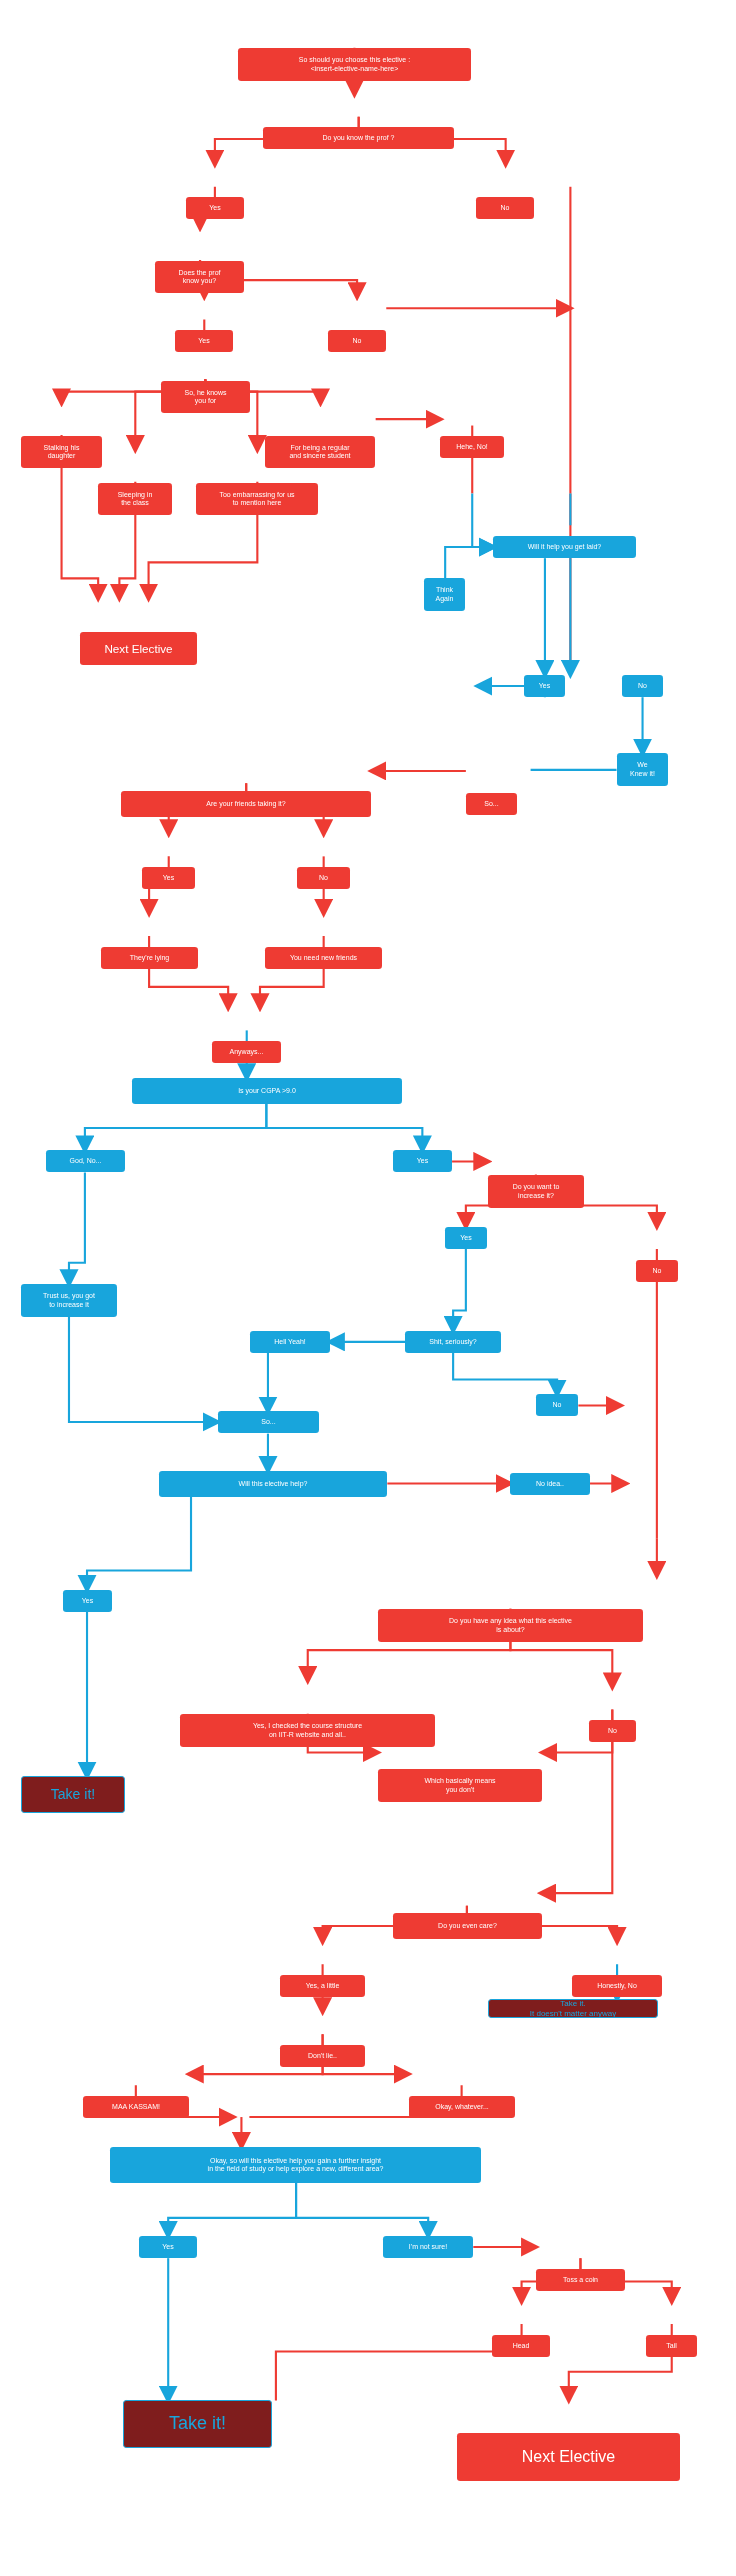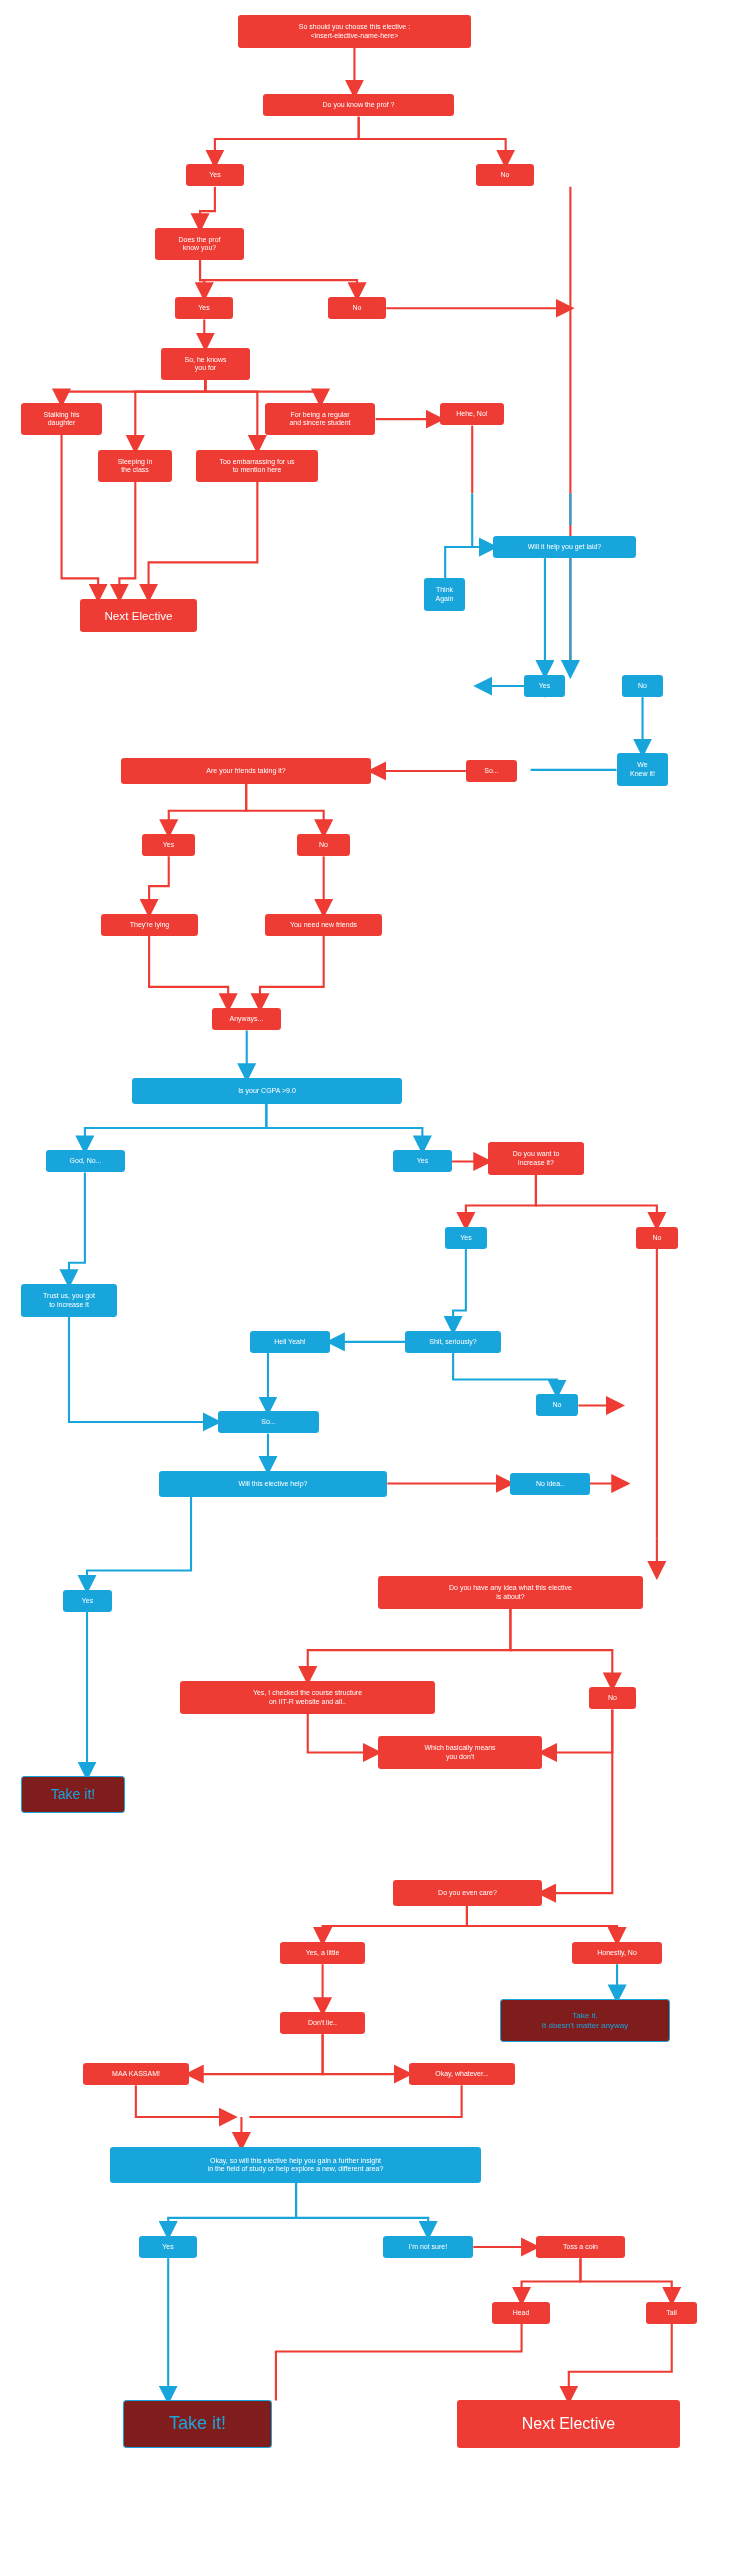--- a/index.html
+++ b/index.html
@@ -14,21 +14,21 @@
   .node {
     position:absolute;
     display:flex; align-items:center; justify-content:center;
     text-align:center;
     border-radius:3.2px;
     color:#ffffff;
     line-height:1.18;
     padding:2.1px 4.2px;
     white-space:pre-line;
   }
-  .red   { background:#ee3b33; }
+  .red   { background:#ee3b33;margin-top:33px; }
   .blue  { background:#18a5dc; }
   .outline {
     background:#7f1d1d; color:#18a5dc;
     border:1.1px solid #18a5dc;
   }
   .fs13 { font-size:7px; }
   .fs15 { font-size:8px; }
   .fs22 { font-size:11.7px; }
   .fs26 { font-size:14px; }
   .fs30 { font-size:16px; }
@@ -239,21 +239,21 @@
       <div class="node red fs13" style="left: 180px; top: 1681px; width: 255px; height: 33px;">Yes, I checked the course structure
 on IIT-R website and all..</div>
       <div class="node red fs13" style="left: 589px; top: 1687px; width: 47px; height: 22px;">No</div>
       <div class="node red fs13" style="left: 378px; top: 1736px; width: 164px; height: 33px;">Which basically means
 you don't</div>
       <div class="node outline fs26" style="left: 21px; top: 1776px; width: 104px; height: 37px;">Take it!</div>
       <div class="node red fs13" style="left: 393px; top: 1880px; width: 149px; height: 25.5px;">Do you even care?</div>
       <div class="node red fs13" style="left: 280px; top: 1942px; width: 85px; height: 22px;">Yes, a little</div>
       <div class="node red fs13" style="left: 572px; top: 1942px; width: 90px; height: 22px;">Honestly, No</div>
       <div class="node red fs13" style="left: 280px; top: 2012px; width: 85px; height: 22px;">Don't lie..</div>
-      <div class="node outline fs15" style="left: 500px; top: 1999px; width: 170px; height: 43px;">Take it.
+      <div class="node outline fs15" style="left: 488px; top: 1999px; width: 170px; height: 19px;">Take it.
 It doesn't matter anyway</div>
       <div class="node red fs13" style="left: 83px; top: 2063px; width: 106px; height: 22px;">MAA KASSAM!</div>
       <div class="node red fs13" style="left: 409px; top: 2063px; width: 106px; height: 22px;">Okay, whatever...</div>
       <div class="node blue fs13" style="left: 110px; top: 2147px; width: 371px; height: 36px;">Okay, so will this elective help you gain a further insight
 in the field of study or help explore a new,  different area?</div>
       <div class="node blue fs13" style="left: 139px; top: 2236px; width: 58px; height: 22px;">Yes</div>
       <div class="node blue fs13" style="left: 383px; top: 2236px; width: 90px; height: 22px;">I'm not sure!</div>
       <div class="node red fs13" style="left: 536px; top: 2236px; width: 89px; height: 22px;">Toss a coin</div>
       <div class="node red fs13" style="left: 492px; top: 2302px; width: 58px; height: 22px;">Head</div>
       <div class="node red fs13" style="left: 646px; top: 2302px; width: 51px; height: 22px;">Tail</div>

